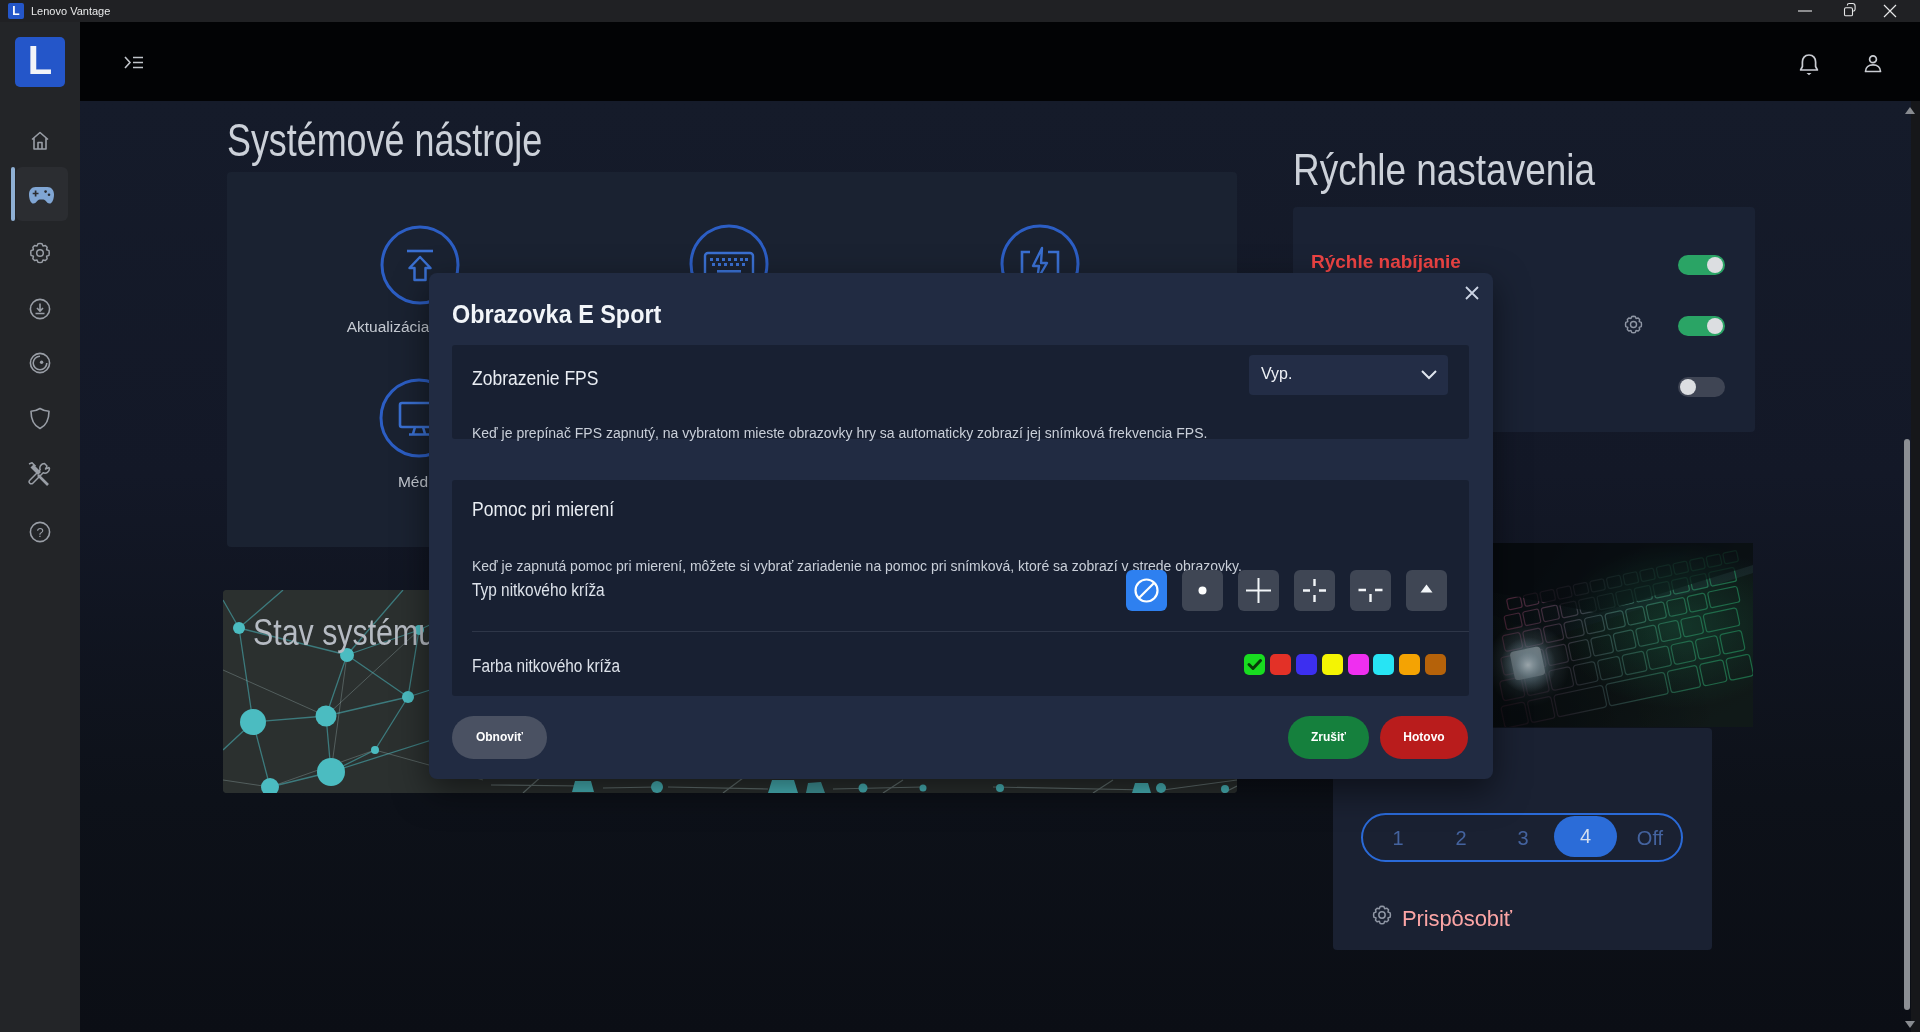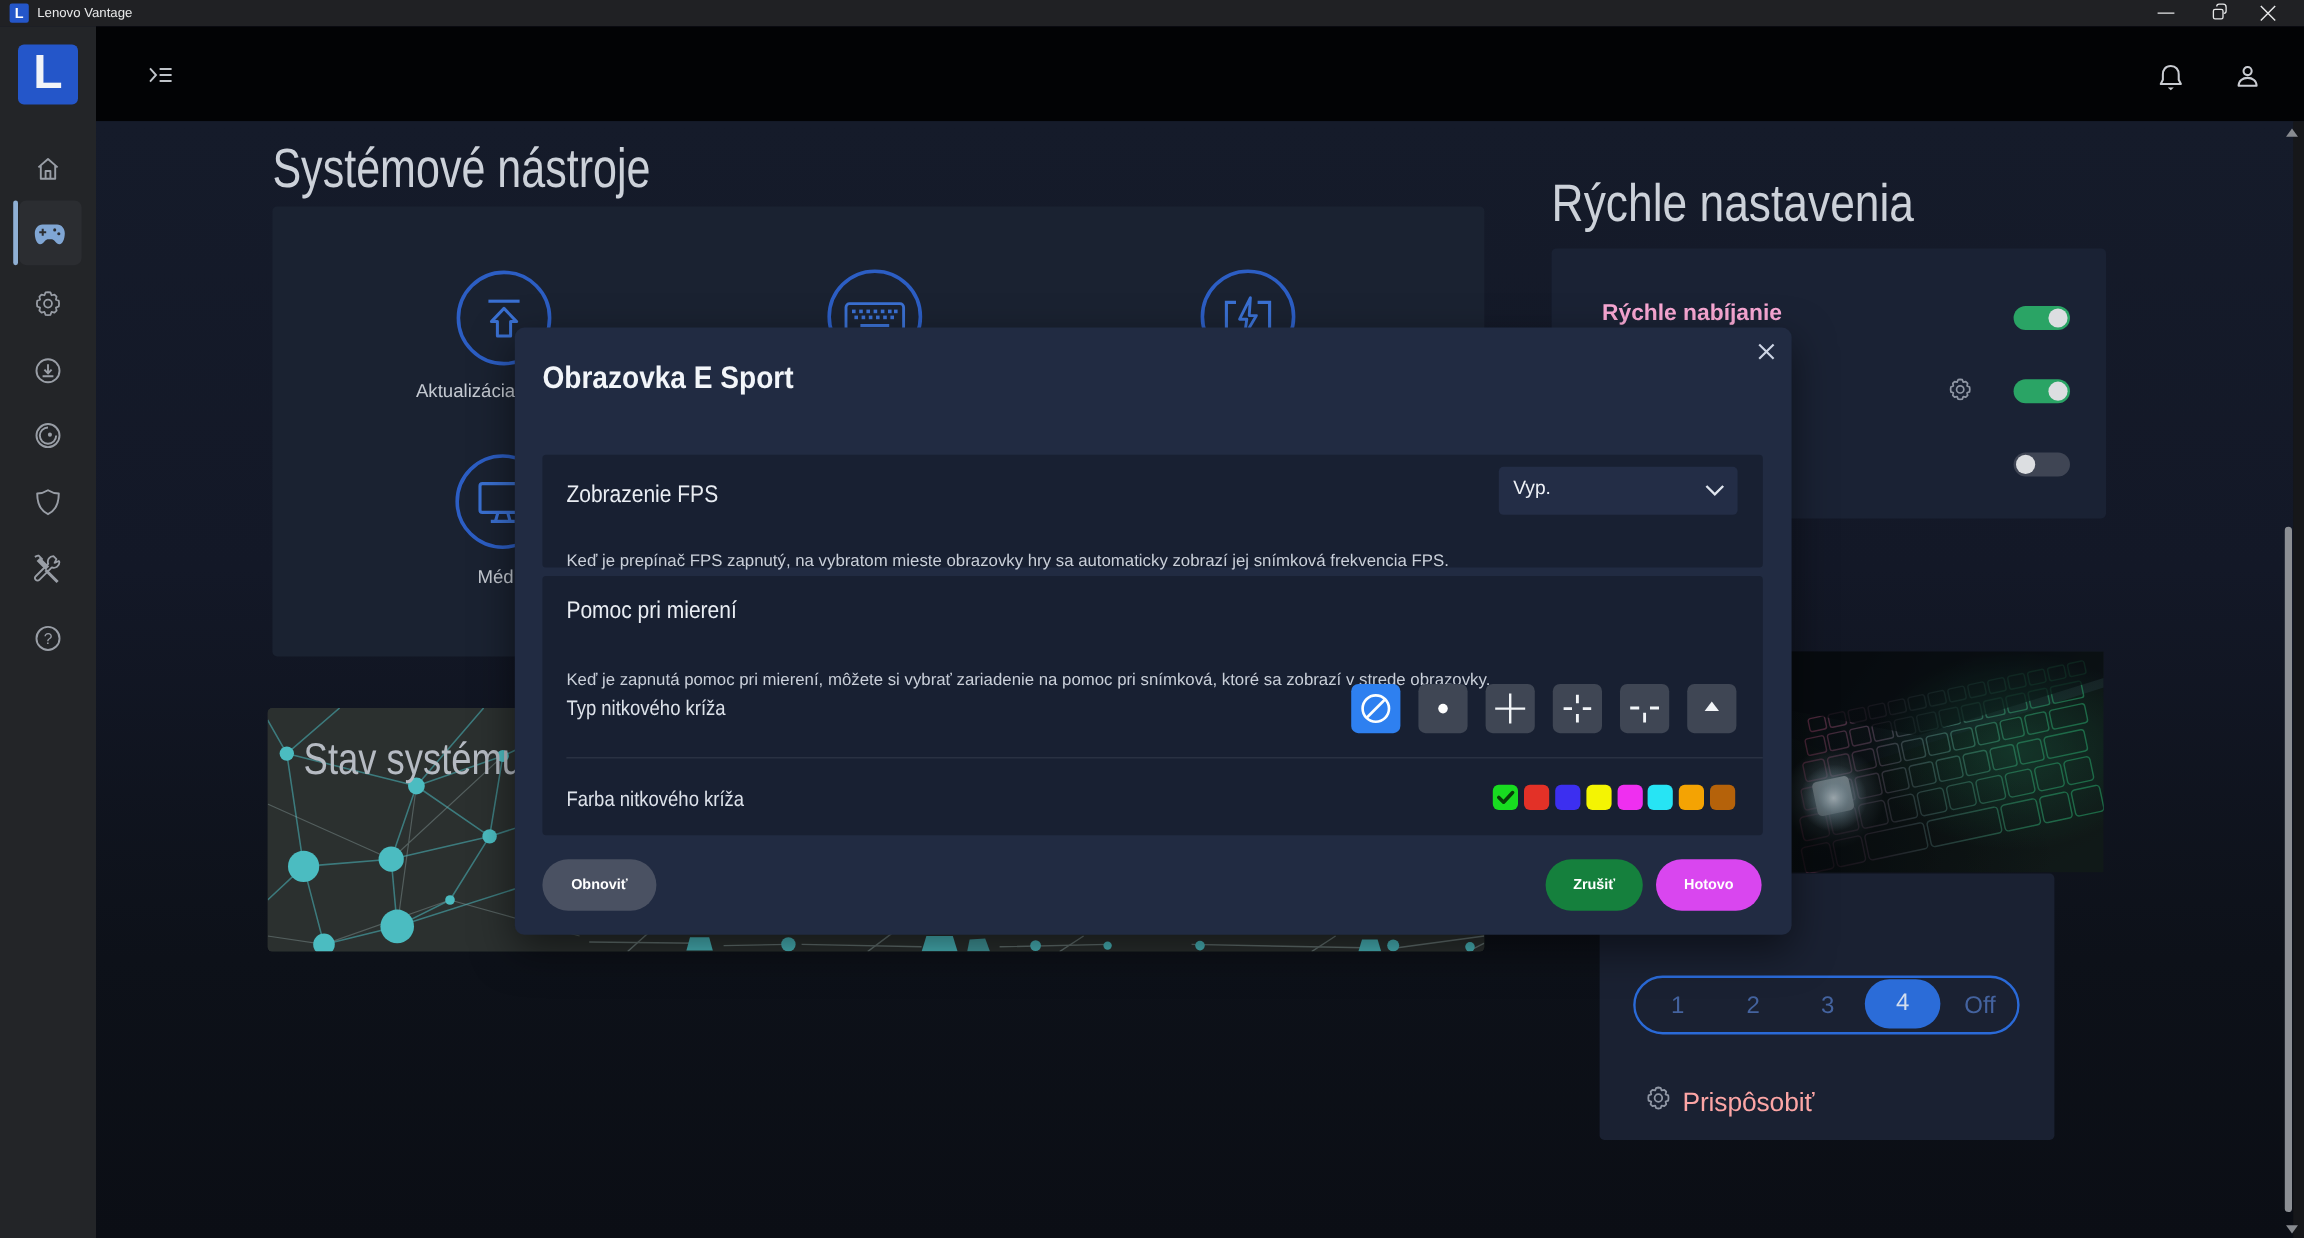--- a/index.html
+++ b/index.html
@@ -22,49 +22,49 @@
   #h1main { left:147px; top:12px; font-size:46px; font-weight:300; color:#ccd1d9; transform:scaleX(0.78); transform-origin:0 0; white-space:nowrap; }
   #card1 { left:147px; top:71px; width:1010px; height:375px; background:#1a2231; border-radius:4px; }
   .iconlabel { position:absolute; font-size:15.5px; color:#c5cad2; text-align:center; width:200px; }
   #card2 { left:143px; top:489px; width:1014px; height:203px; border-radius:4px; overflow:hidden; background:#2b302f; }
   #stavtxt { left:30px; top:22px; font-size:37px; font-weight:300; color:#b6bbc3; transform:scaleX(0.82); transform-origin:0 0; white-space:nowrap; }
   
   #h2right { left:1213px; top:44px; font-size:44px; font-weight:300; color:#ccd1d9; transform:scaleX(0.84); transform-origin:0 0; white-space:nowrap; }
   #rcard { left:1213px; top:106px; width:462px; height:225px; background:#1a2234; border-radius:4px; }
   .toggle { position:absolute; width:47px; height:20px; border-radius:10px; }
   .toggle .knob { position:absolute; top:2px; width:16px; height:16px; border-radius:8px; background:#dcdee1; }
-  #rlabel1 { left:18px; top:44px; font-size:19px; font-weight:bold; color:#f9a8d4;margin-left:24px; }
+  #rlabel1 { left:18px; top:44px; font-size:19px; font-weight:bold; color:#ef4444; }
   
   #brcard { left:1253px; top:627px; width:379px; height:222px; background:#1a2132; border-radius:4px; }
   #selector { left:28px; top:85px; width:322px; height:49px; border:2px solid #2a6ad8; border-radius:25px; }
   .selnum { position:absolute; top:12px; width:40px; text-align:center; font-size:20px; color:#44639f; }
   #sel4 { left:191px; top:1px; width:63px; height:41px; background:#2b6cd8; border-radius:21px; color:#d4deee; font-size:20px; text-align:center; line-height:41px; }
   #prisp { left:69px; top:178px; font-size:22px; color:#fca5a5; letter-spacing:-0.1px; }
   
   #sbthumb { left:1824px; top:338px; width:6px; height:571px; background:#8c8f94; border-radius:3px; }
   
   #dialog { left:429px; top:273px; width:1064px; height:506px; background:#212b42; border-radius:8px; box-shadow:0 12px 34px rgba(0,0,0,0.5); }
   #dtitle { left:23px; top:26px; font-size:26px; font-weight:bold; color:#f2f5f9; transform:scaleX(0.90); transform-origin:0 0; white-space:nowrap; }
   #dclose { left:1035px; top:12px; width:16px; height:16px; }
   .dsection { position:absolute; left:23px; width:1017px; background:#182032; border-radius:3px; }
-  #dsec1 { top:106px; height:94px; }
+  #dsec1 { top:72px; height:94px; }
   #dsec2 { top:207px; height:216px; }
   .sech { position:absolute; left:20px; font-size:20px; color:#e9edf3; transform:scaleX(0.875); transform-origin:0 0; white-space:nowrap; }
   .secp { position:absolute; left:20px; font-size:14px; color:#c9cfd9; white-space:nowrap;margin-top:18px; }
   .seclab { position:absolute; left:20px; font-size:17.5px; color:#dde2ea; transform:scaleX(0.88); transform-origin:0 0; white-space:nowrap; }
   #dropdown { left:797px; top:10px; width:199px; height:40px; background:#232d46; border-radius:4px; }
   #dropdown span { position:absolute; left:12px; top:10px; font-size:16px; color:#eef1f6; }
   .chbtn { position:absolute; top:90px; width:41px; height:41px; border-radius:6px; background:#3f4654; }
   #chb0 { background:#2e80f0; }
   #divider { left:20px; top:151px; width:997px; height:1px; background:#2e3648; }
   .swatch { position:absolute; top:174px; width:21px; height:21px; border-radius:5px; }
   .pillbtn { position:absolute; top:443px; height:43px; border-radius:22px; color:#fff; font-weight:bold; font-size:12px; text-align:center; }
   #btnObnovit { left:23px; width:95px; background:#4a5162; line-height:43px; }
   #btnZrusit { left:859px; width:81px; background:#15803d; line-height:43px; }
-  #btnHotovo { left:951px; width:88px; background:#d946ef; line-height:43px; }
+  #btnHotovo { left:951px; width:88px; background:#b91c1c; line-height:43px; }
 </style>
 </head>
 <body>
   <div id="titlebar" class="abs">
     <div class="tlogo abs">L</div>
     <div class="ttext abs">Lenovo Vantage</div>
     <svg class="abs" style="left:1795px; top:0;" width="125" height="22" viewBox="0 0 125 22">
       <path d="M3 11 L17 11" stroke="#e6e7e8" stroke-width="1.1" fill="none"></path>
       <rect x="49.5" y="7.8" width="8" height="8" rx="1.4" fill="none" stroke="#e6e7e8" stroke-width="1.1"></rect>
       <path d="M52.3 5.4 a1.9 1.9 0 0 1 1.9 -1.9 h3.4 a2.5 2.5 0 0 1 2.5 2.5 v3.2 a1.9 1.9 0 0 1 -1.9 1.9" stroke="#e6e7e8" stroke-width="1.1" fill="none"></path>

